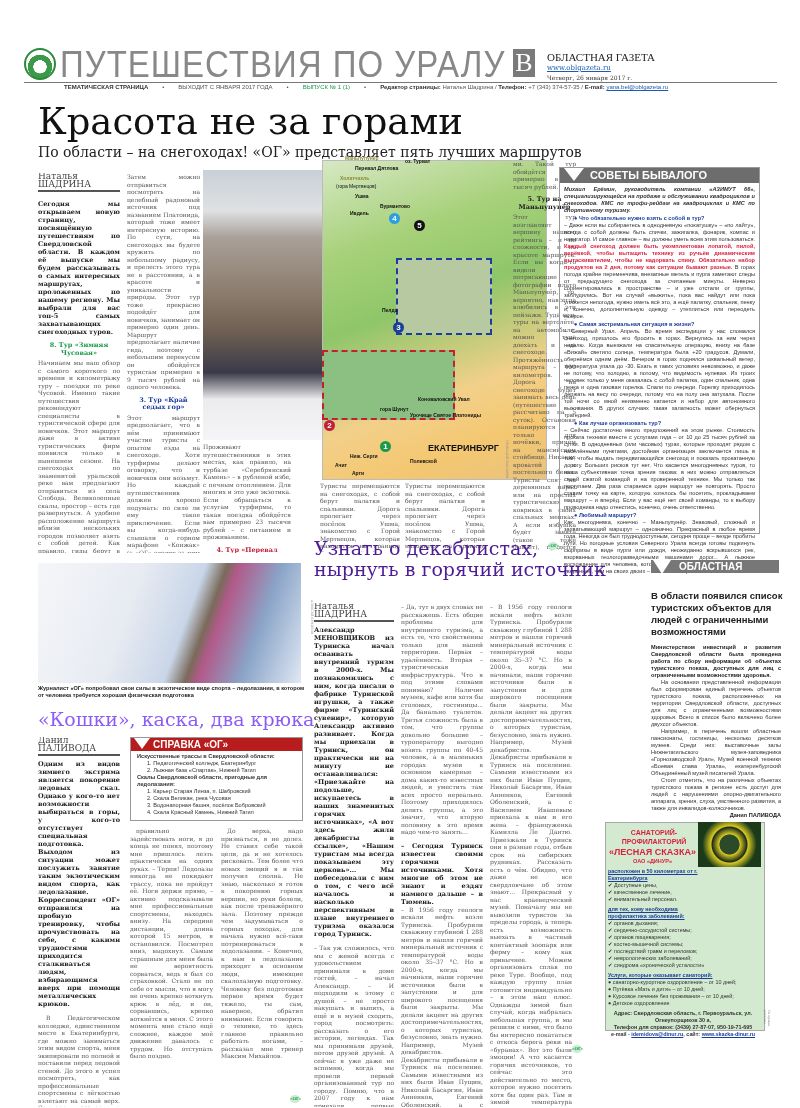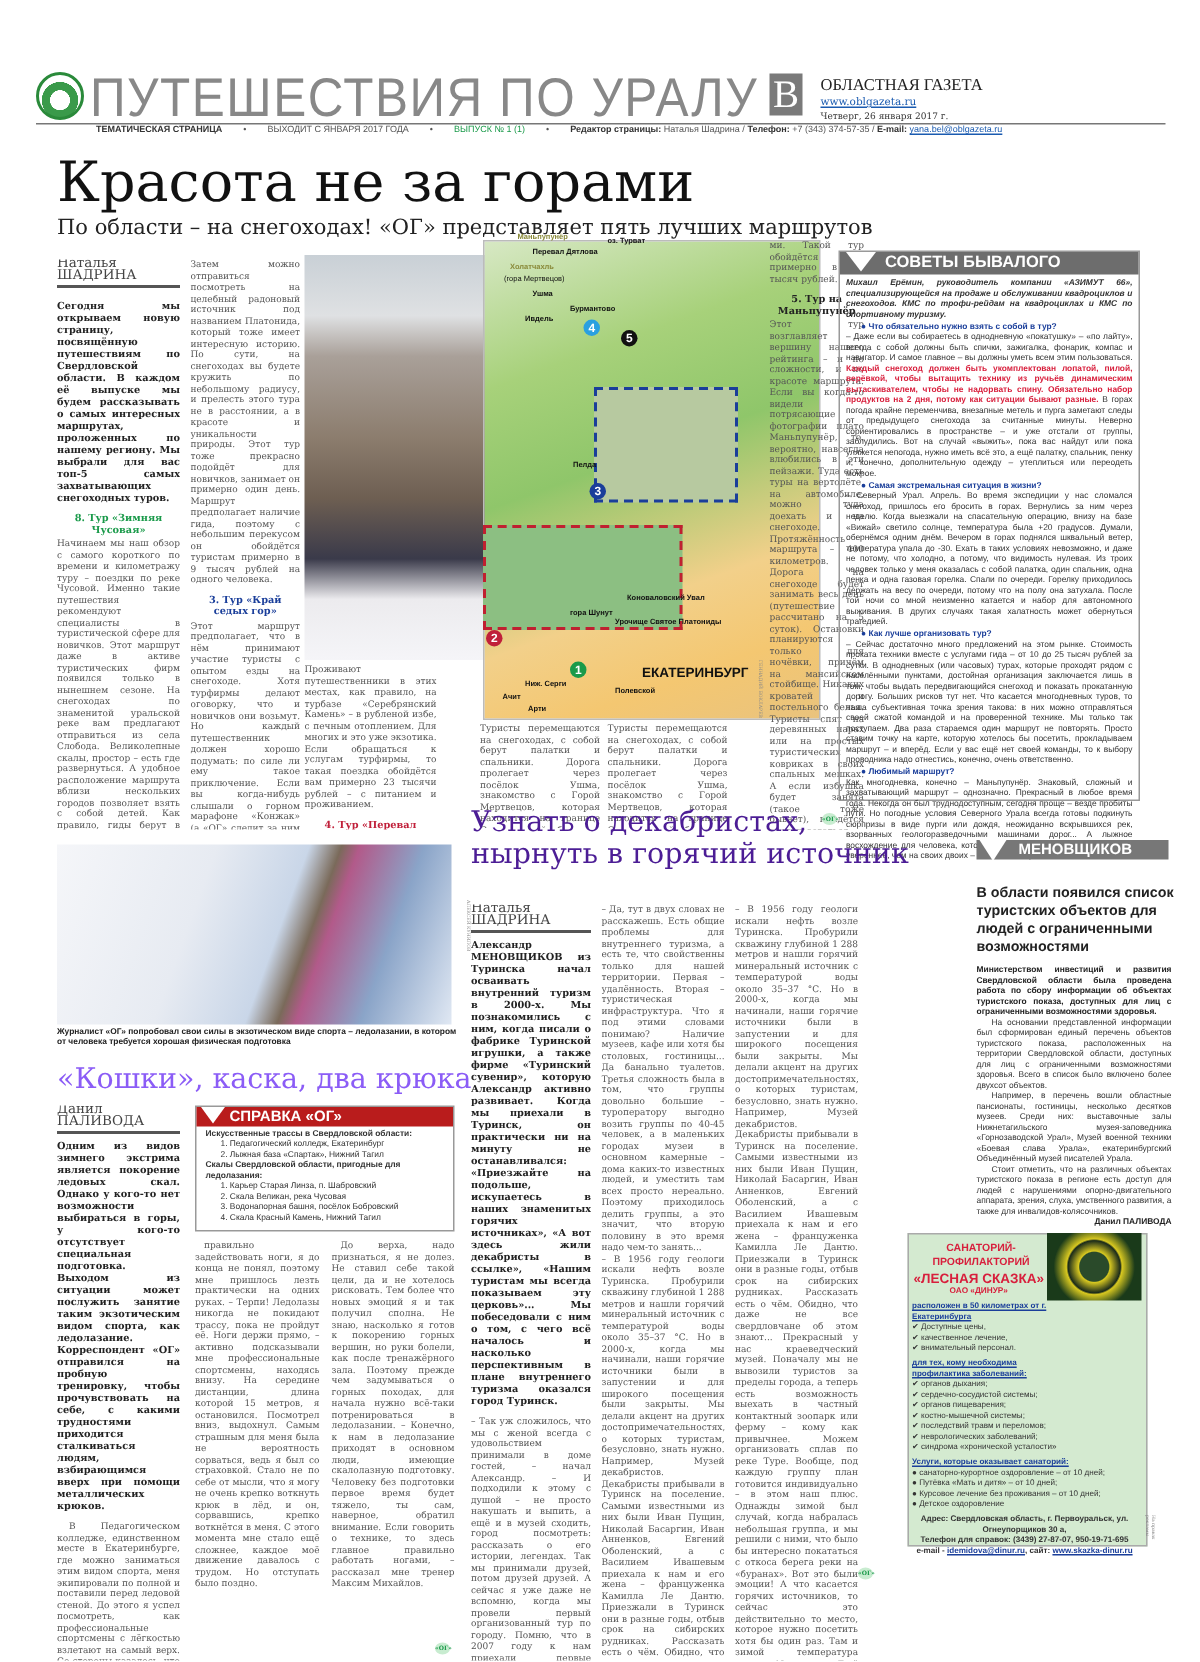--- a/index.html
+++ b/index.html
@@ -196,30 +196,31 @@
 
 <div class="abs col" style="left:314px;top:603px;width:80px;height:504px">
   <div class="byline">Наталья ШАДРИНА</div>
   <div class="lead" style="margin-top:4px">Александр МЕНОВЩИКОВ из Туринска начал осваивать внутренний туризм в 2000-х. Мы познакомились с ним, когда писали о фабрике Туринской игрушки, а также фирме «Туринский сувенир», которую Александр активно развивает. Когда мы приехали в Туринск, он практически ни на минуту не останавливался: «Приезжайте на подольше, искупаетесь в наших знаменитых горячих источниках», «А вот здесь жили декабристы в ссылке», «Нашим туристам мы всегда показываем эту церковь»... Мы побеседовали с ним о том, с чего всё началось и насколько перспективным в плане внутреннего туризма оказался город Туринск.</div>
   <div style="margin-top:6px">– Так уж сложилось, что мы с женой всегда с удовольствием принимали в доме гостей, – начал Александр. – И подходили к этому с душой – не просто накушать и выпить, а ещё и в музей сходить, город посмотреть: рассказать о его истории, легендах. Так мы принимали друзей, потом друзей друзей. А сейчас я уже даже не вспомню, когда мы провели первый организованный тур по городу. Помню, что в 2007 году к нам приехали первые группы. Туроператоры начали передавать информацию о нас – как по сарафанному радио, и дело пошло. В тот год было много работы, и это нас очень радовало. Строили планы, думали и мечтали – хобби становилось выгодным. При этом я работал главным на Туринском целлюлозно-бумажном заводе и заочно учился по специальности «Государственное и муниципальное управление». Учёба подтолкнула к тому, что увлечение превратилось в предпринимательство.</div>
 
 </div>
 
 <div class="abs col" style="left:401px;top:603px;width:82px;height:504px">
   <div>– Да, тут в двух словах не расскажешь. Есть общие проблемы для внутреннего туризма, а есть те, что свойственны только для нашей территории. Первая – удалённость. Вторая – туристическая инфраструктура. Что я под этими словами понимаю? Наличие музеев, кафе или хотя бы столовых, гостиницы... Да банально туалетов. Третья сложность была в том, что группы довольно большие – туроператору выгодно возить группы по 40-45 человек, а в маленьких городах музеи в основном камерные – дома каких-то известных людей, и уместить там всех просто нереально. Поэтому приходилось делить группы, а это значит, что вторую половину в это время надо чем-то занять...</div>
+  <div class="lead" style="margin-top:6px">– Сегодня Туринск известен своими горячими источниками. Хотя многие об этом не знают и ездят намного дальше – в Тюмень.</div>
   <div>– В 1956 году геологи искали нефть возле Туринска. Пробурили скважину глубиной 1 288 метров и нашли горячий минеральный источник с температурой воды около 35–37 °С. Но в 2000-х, когда мы начинали, наши горячие источники были в запустении и для широкого посещения были закрыты. Мы делали акцент на других достопримечательностях, о которых туристам, безусловно, знать нужно. Например, Музей декабристов. Декабристы прибывали в Туринск на поселение. Самыми известными из них были Иван Пущин, Николай Басаргин, Иван Анненков, Евгений Оболенский, а с Василием Ивашевым приехала к нам и его жена – француженка Камилла Ле Дантю. Приезжали в Туринск они в разные годы, отбыв срок на сибирских рудниках. Рассказать есть о чём. Обидно, что даже не все свердловчане об этом знают... Прекрасный у нас краеведческий музей. Поначалу мы не вывозили туристов за пределы города, а теперь есть возможность выехать в частный контактный зоопарк или ферму – кому как привычнее. Можем организовать сплав по реке Туре. Вообще, под каждую группу план готовится индивидуально – в этом наш плюс. Однажды зимой был случай, когда набралась небольшая группа, и мы решили с ними, что было бы интересно покататься с откоса берега реки на «буранах». Вот это были эмоции! А что касается горячих источников, то сейчас это действительно то место, которое нужно посетить хотя бы один раз. Там и зимой температура около +40 градусов. Ещё источники есть в Тавде, для нас это конкуренция, но надо признать, что сейчас они тоже неплохо развиваются. И в Таборах, но там они пока дикие.</div>
 </div>
 
 <div class="abs col" style="left:490px;top:603px;width:82px;height:504px">
   <div>– В 1956 году геологи искали нефть возле Туринска. Пробурили скважину глубиной 1 288 метров и нашли горячий минеральный источник с температурой воды около 35–37 °С. Но в 2000-х, когда мы начинали, наши горячие источники были в запустении и для широкого посещения были закрыты. Мы делали акцент на других достопримечательностях, о которых туристам, безусловно, знать нужно. Например, Музей декабристов. Декабристы прибывали в Туринск на поселение. Самыми известными из них были Иван Пущин, Николай Басаргин, Иван Анненков, Евгений Оболенский, а с Василием Ивашевым приехала к нам и его жена – француженка Камилла Ле Дантю. Приезжали в Туринск они в разные годы, отбыв срок на сибирских рудниках. Рассказать есть о чём. Обидно, что даже не все свердловчане об этом знают... Прекрасный у нас краеведческий музей. Поначалу мы не вывозили туристов за пределы города, а теперь есть возможность выехать в частный контактный зоопарк или ферму – кому как привычнее. Можем организовать сплав по реке Туре. Вообще, под каждую группу план готовится индивидуально – в этом наш плюс. Однажды зимой был случай, когда набралась небольшая группа, и мы решили с ними, что было бы интересно покататься с откоса берега реки на «буранах». Вот это были эмоции! А что касается горячих источников, то сейчас это действительно то место, которое нужно посетить хотя бы один раз. Там и зимой температура около +40 градусов. Ещё источники есть в Тавде, для нас это конкуренция, но надо признать, что сейчас они тоже неплохо развиваются. И в Таборах, но там они пока дикие.</div>
 
 </div>
 <div class="abs og-mark" style="left:572px;top:1045px">«ОГ»</div>
 
-<div class="abs aktual-hdr">МЕНОВЩИКОВ</div>
+<div class="abs aktual-hdr">ОБЛАСТНАЯ</div>
 <div class="abs aktual-tri"></div>
 <div class="abs aktual-title">В области появился список туристских объектов для людей с ограниченными возможностями</div>
 <div class="abs aktual-body">
   <div style="font-weight:bold;color:#222">Министерством инвестиций и развития Свердловской области была проведена работа по сбору информации об объектах туристского показа, доступных для лиц с ограниченными возможностями здоровья.</div>
   <div style="text-indent:10px">На основании представленной информации был сформирован единый перечень объектов туристского показа, расположенных на территории Свердловской области, доступных для лиц с ограниченными возможностями здоровья. Всего в список было включено более двухсот объектов.</div>
   <div style="text-indent:10px">Например, в перечень вошли областные пансионаты, гостиницы, несколько десятков музеев. Среди них: выставочные залы Нижнетагильского музея-заповедника «Горнозаводской Урал», Музей военной техники «Боевая слава Урала», екатеринбургский Объединённый музей писателей Урала.</div>
   <div style="text-indent:10px">Стоит отметить, что на различных объектах туристского показа в регионе есть доступ для людей с нарушениями опорно-двигательного аппарата, зрения, слуха, умственного развития, а также для инвалидов-колясочников.</div>
   <div style="text-align:right;font-weight:bold;color:#222">Данил ПАЛИВОДА</div>
 </div>
 

